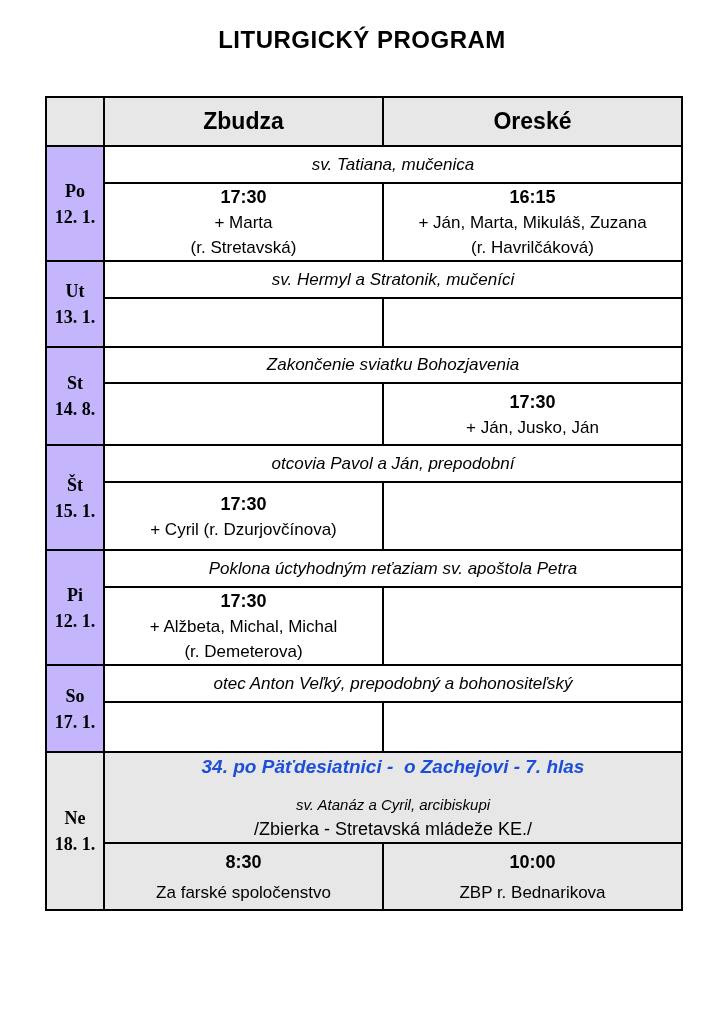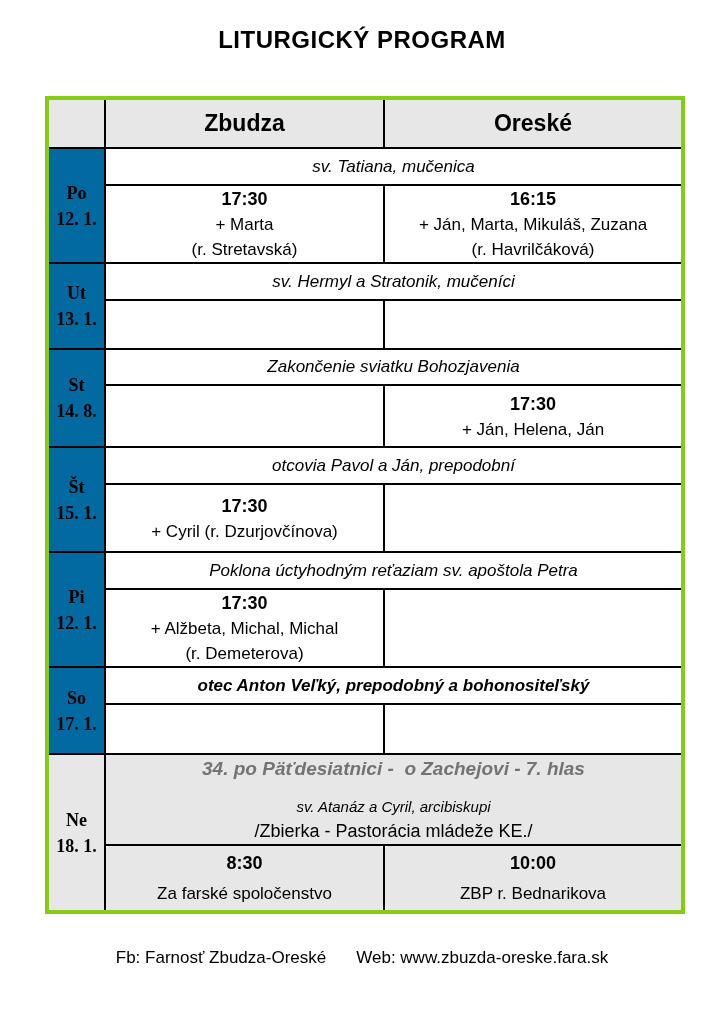--- a/index.html
+++ b/index.html
@@ -18,55 +18,55 @@
     font-size: 24px;
     font-weight: bold;
     letter-spacing: 0.5px;
   }
 
   table.schedule {
     border-collapse: collapse;
     table-layout: fixed;
     margin: 42px 0 0 45px;
     width: 636px;
-    border: 4px solid #84cc16;
+    border: 2px solid #84cc16;
   }
   table.schedule td {
     border: 2px solid #000;
     padding: 0 4px;
     text-align: center;
     vertical-align: middle;
     overflow: hidden;
   }
   tr.header-row td {
     background: #e7e7e7;
     font-size: 23px;
     font-weight: bold;
     height: 47px;
   }
   td.day-cell {
-    background: #0369a1;
+    background: #c4b5fd;
     font-family: "Liberation Serif", "DejaVu Serif", serif;
     font-weight: bold;
     font-size: 18px;
     line-height: 26px;
   }
   td.feast {
     border-bottom-width: 1px;
     font-style: italic;
     font-size: 17px;
   }
   tr.detail-row td.mass-cell { border-top-width: 1px; }
-  td.mass-cell { font-size: 17px; line-height: 25px; border-radius: 8px; }
+  td.mass-cell { font-size: 17px; line-height: 25px; }
   .mass-time { font-weight: bold; font-size: 18px; line-height: 26px; }
-  tr.so-feast td.feast { font-weight: bold; }
+  tr.so-feast td.feast { font-weight: normal; }
 
   tr.ne-row td { background: #e7e7e7; }
   .feast-red {
-    color: #737373;
+    color: #1d4ed8;
     font-weight: bold;
     font-style: italic;
     font-size: 19px;
     line-height: 27px;
   }
   .feast-sub { font-style: italic; font-size: 15px; line-height: 22px; margin-top: 14px; }
   .feast-note { font-size: 18px; line-height: 26px; }
   tr.ne-detail .mass-time { margin-bottom: 5px; }
 
   .footer {
@@ -134,21 +134,21 @@
       <td class="day-cell" rowspan="2">
         <div class="day-abbr">St</div>
         <div class="day-date">14. 8.</div>
       </td>
       <td class="feast" colspan="2">Zakončenie sviatku Bohozjavenia</td>
     </tr>
     <tr class="detail-row" style="height:62px">
       <td class="mass-cell"></td>
       <td class="mass-cell">
         <div class="mass-time">17:30</div>
-        <div class="mass-line">+ Ján, Helena, Ján</div>
+        <div class="mass-line">+ Ján, Jusko, Ján</div>
       </td>
     </tr>
 
     <tr style="height:37px">
       <td class="day-cell" rowspan="2">
         <div class="day-abbr">Št</div>
         <div class="day-date">15. 1.</div>
       </td>
       <td class="feast" colspan="2">otcovia Pavol a Ján, prepodobní</td>
     </tr>
@@ -189,35 +189,32 @@
     </tr>
 
     <tr class="ne-row" style="height:91px">
       <td class="day-cell" rowspan="2">
         <div class="day-abbr">Ne</div>
         <div class="day-date">18. 1.</div>
       </td>
       <td class="feast" colspan="2">
         <div class="feast-red">34. po Päťdesiatnici - &nbsp;o Zachejovi - 7. hlas</div>
         <div class="feast-sub">sv. Atanáz a Cyril, arcibiskupi</div>
-        <div class="feast-note" style="font-style:normal">/Zbierka - Pastorácia mládeže KE./</div>
+        <div class="feast-note" style="font-style:normal">/Zbierka - Stretavská mládeže KE./</div>
       </td>
     </tr>
     <tr class="ne-row ne-detail detail-row" style="height:67px">
       <td class="mass-cell">
         <div class="mass-time">8:30</div>
         <div class="mass-line">Za farské spoločenstvo</div>
       </td>
       <td class="mass-cell">
         <div class="mass-time">10:00</div>
         <div class="mass-line">ZBP r. Bednarikova</div>
       </td>
     </tr>
   </tbody>
     </table>
 
   <div class="footer">
-    <div>
-      <span>Fb: Farnosť Zbudza-Oreské</span><span class="gap"></span><span>Web: www.zbuzda-oreske.fara.sk</span>
-    </div>
   </div>
 
 </div>
 
 </body></html>

